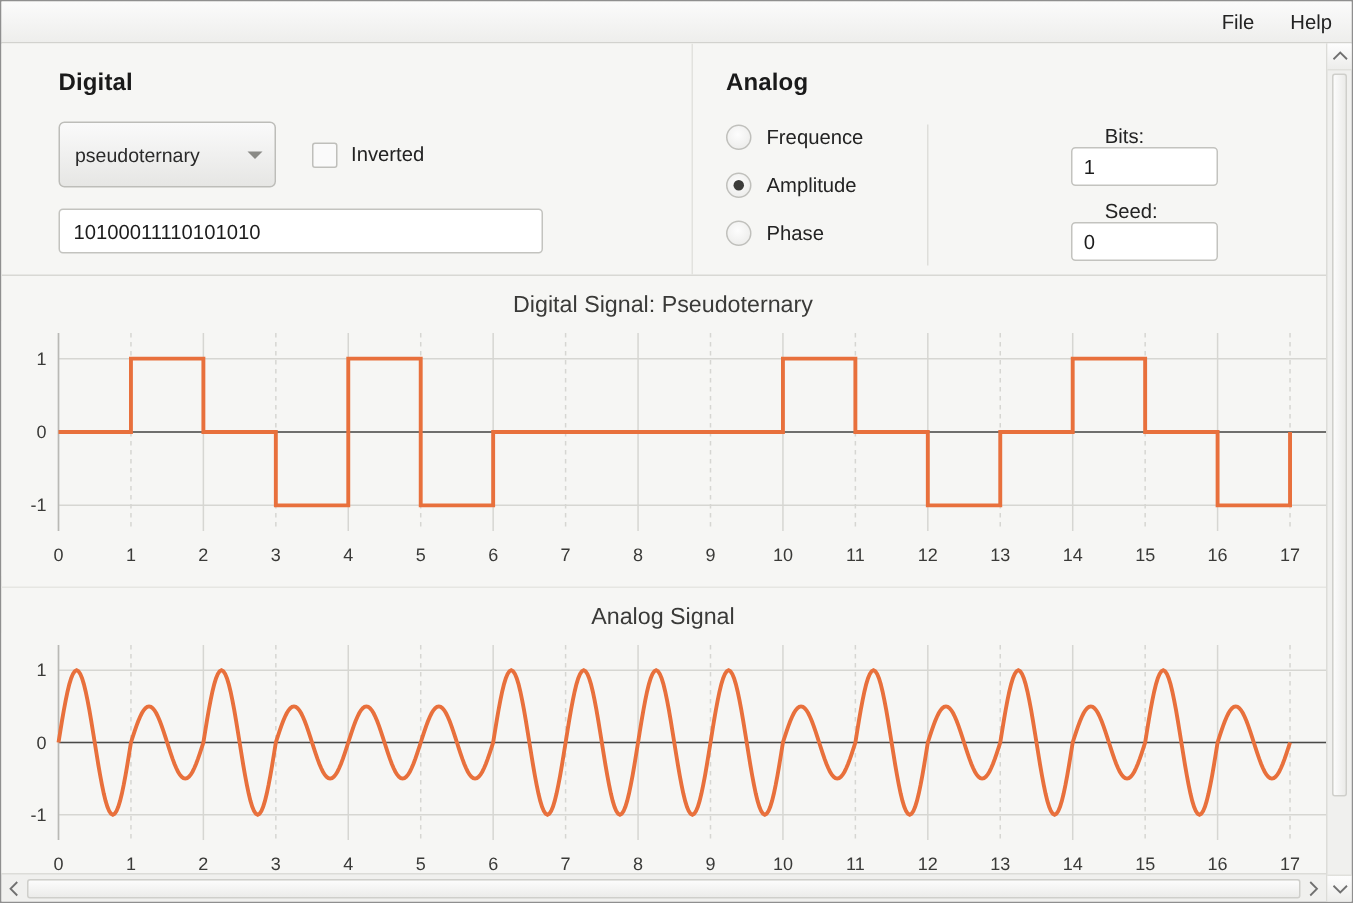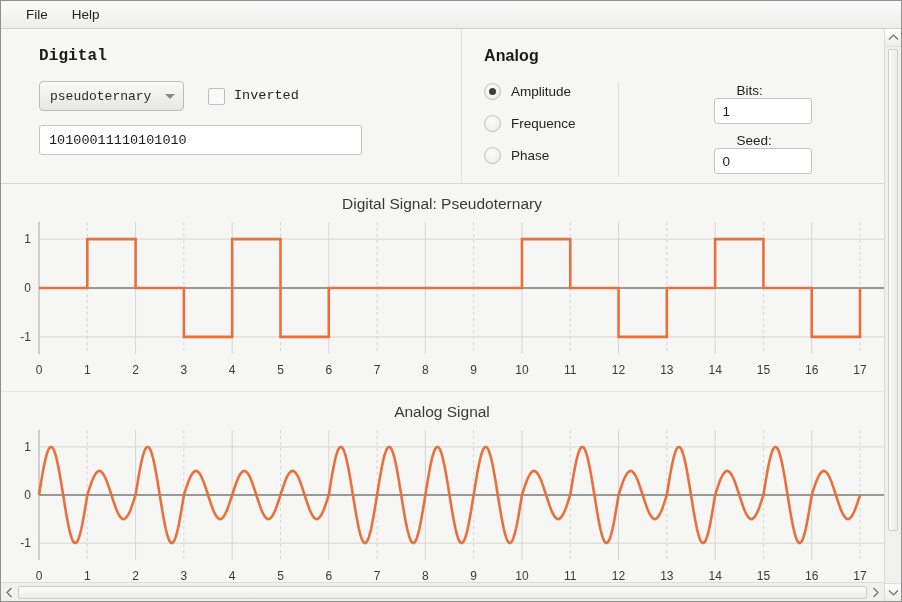--- a/index.html
+++ b/index.html
@@ -16,20 +16,21 @@
     background:#f4f4f2;
     display:flex;flex-direction:column;
   }
   
   .menubar{
     height:27px;flex:0 0 27px;
     background:linear-gradient(#fbfbfb,#eeeeec);
     border-bottom:1px solid #d2d2ce;
     display:flex;align-items:center;
     padding-left:14px;
+    justify-content:flex-end;
   }
   .menuitem{
     font-size:13.5px;color:#232323;
     padding:3px 11px;margin-right:2px;
     border-radius:2px;cursor:default;
   }
   
   .bodywrap{flex:1 1 auto;display:flex;min-height:0;}
   .contentcol{flex:1 1 auto;display:flex;flex-direction:column;min-width:0;}
   .scrollarea{flex:1 1 auto;position:relative;overflow:hidden;background:#f6f6f4;}
@@ -76,31 +77,31 @@
 
   
   .panels{
     display:flex;
     height:155px;flex:0 0 155px;
     background:#f6f6f4;
     border-bottom:1px solid #d8d8d4;
     box-sizing:border-box;
   }
   .panel{position:relative;box-sizing:border-box;}
-  .panel-digital{flex:0 0 460px;padding:18px 0 0 38px;font-family:Liberation Mono, monospace;}
+  .panel-digital{flex:0 0 460px;padding:18px 0 0 38px;}
   .panel-analog{flex:1 1 auto;padding:18px 0 0 22px;border-left:1px solid #e2e2de;}
   .ptitle{
     font-size:16px;font-weight:bold;color:#1a1a1a;
     margin:0 0 16px 0;letter-spacing:.1px;
   }
   .row{display:flex;align-items:center;}
 
   
   .combo{
-    width:145px;height:30px;box-sizing:border-box;
+    width:145px;height:44px;box-sizing:border-box;
     background:linear-gradient(#fafafa,#e6e6e4);
     border:1px solid #bdbdb9;border-radius:4px;
     display:flex;align-items:center;
     padding:0 8px 0 10px;font-size:13px;color:#2a2a2a;
     cursor:default;
   }
   .combo-label{flex:1 1 auto;white-space:nowrap;overflow:hidden;}
   .caret{
     width:0;height:0;
     border-left:5px solid transparent;border-right:5px solid transparent;
@@ -194,26 +195,26 @@
             <div class="textinput">
               <span>10100011110101010</span>
             </div>
           </div>
 
           <div class="panel panel-analog">
             <div class="ptitle">Analog</div>
             <div class="analog-body">
               <div class="radios">
                 <div class="radio-row">
+                  <span class="radio"></span>
+                  <span class="radio-label">Frequence</span>
+                </div>
+                <div class="radio-row">
                   <span class="radio on"></span>
                   <span class="radio-label">Amplitude</span>
-                </div>
-                <div class="radio-row">
-                  <span class="radio"></span>
-                  <span class="radio-label">Frequence</span>
                 </div>
                 <div class="radio-row">
                   <span class="radio"></span>
                   <span class="radio-label">Phase</span>
                 </div>
               </div>
               <div class="vdiv"></div>
               <div class="fields">
                 <div class="field-row">
                   <span class="field-label">Bits:</span>

